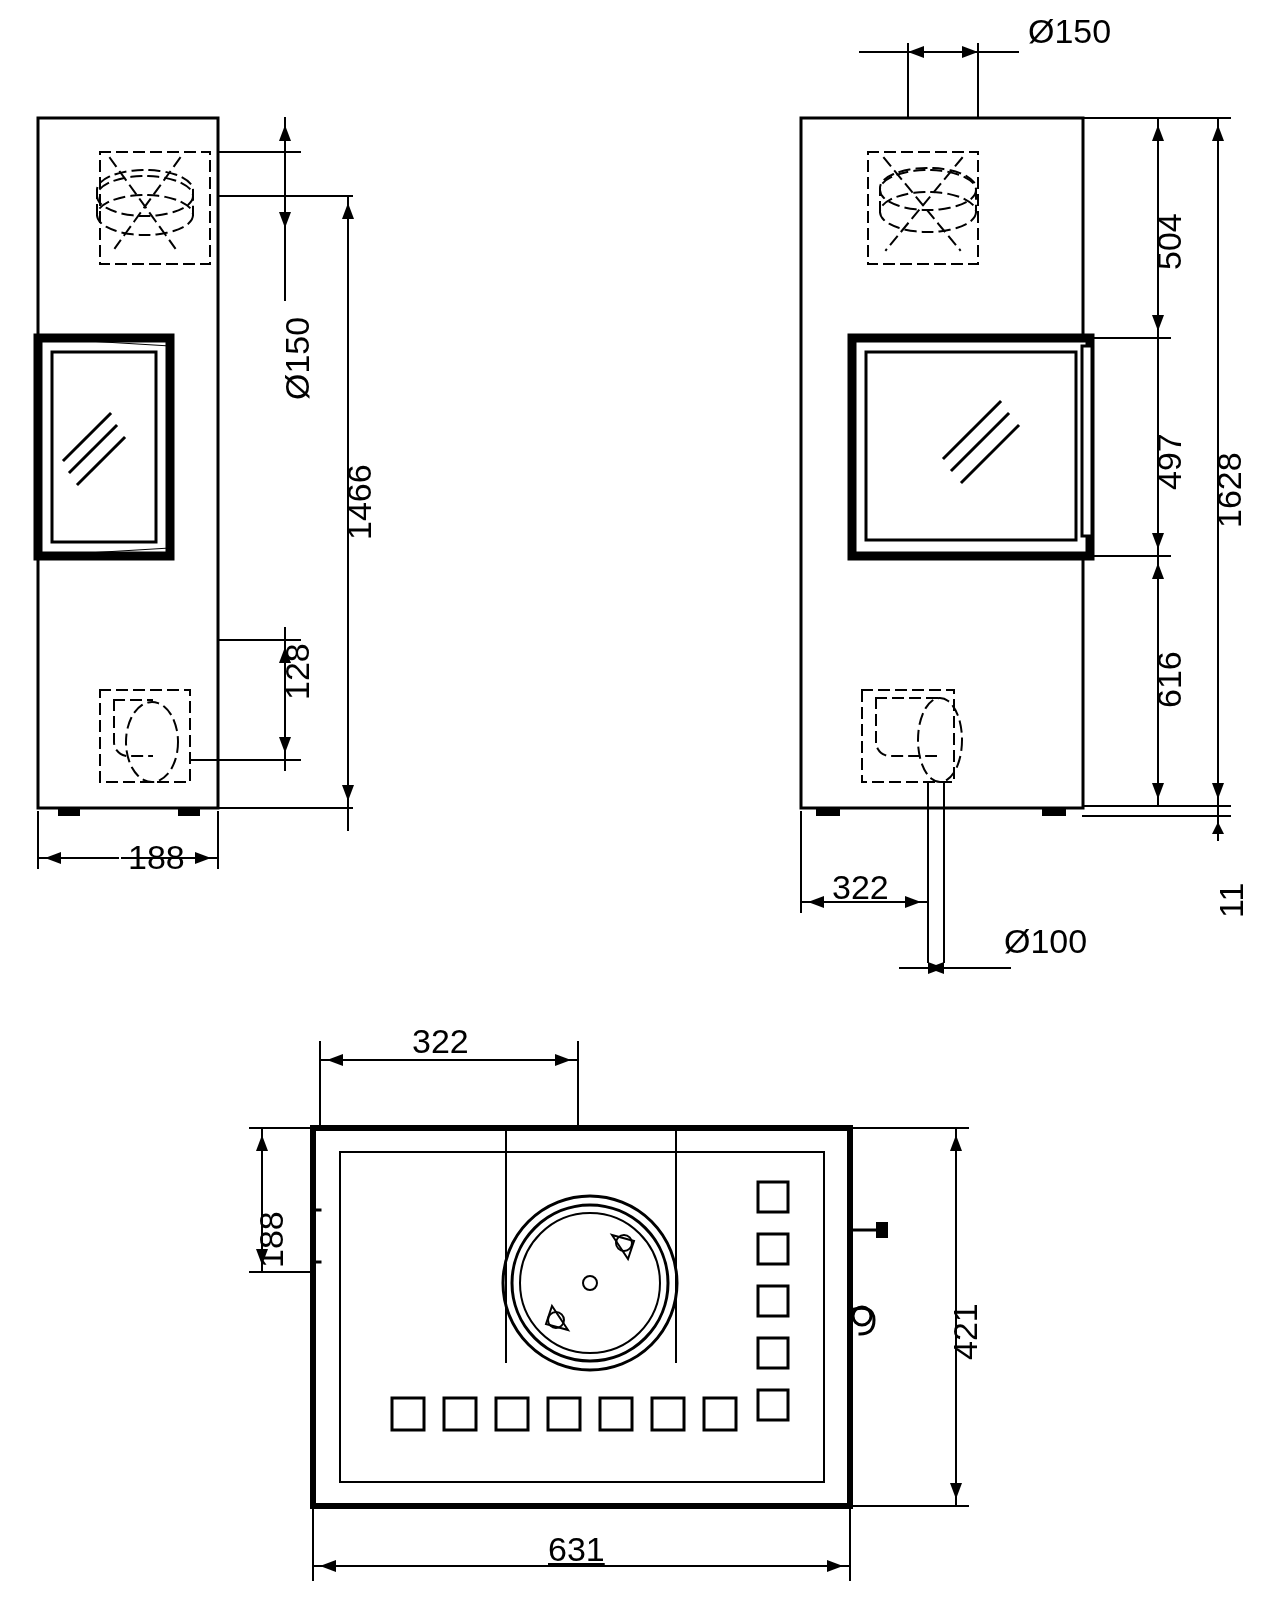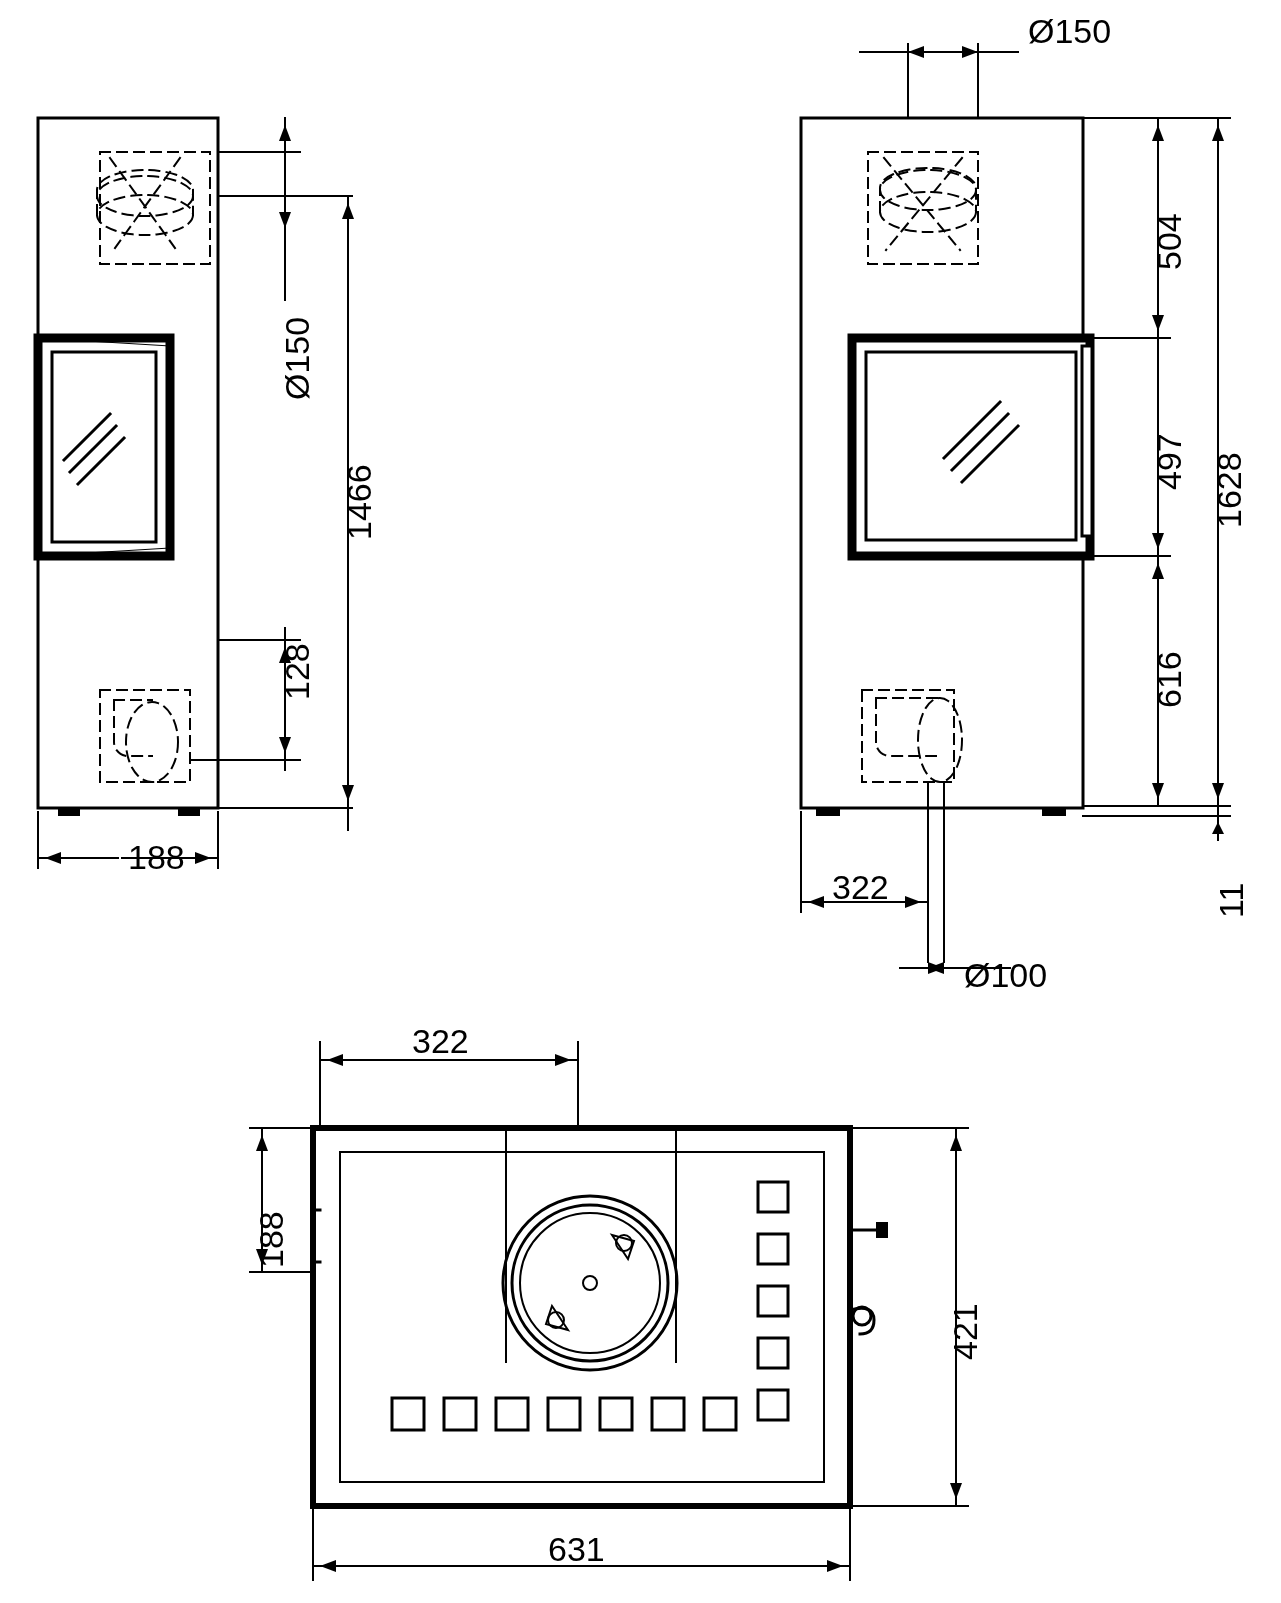--- a/index.html
+++ b/index.html
@@ -234,20 +234,20 @@
 <div class="lbl rot" style="left:278px;top:700px;">128</div>
 <div class="lbl" style="left:128px;top:838px;">188</div>
 
 <div class="lbl" style="left:1028px;top:12px;">Ø150</div>
 <div class="lbl rot" style="left:1150px;top:270px;">504</div>
 <div class="lbl rot" style="left:1150px;top:490px;">497</div>
 <div class="lbl rot" style="left:1150px;top:708px;">616</div>
 <div class="lbl rot" style="left:1210px;top:528px;">1628</div>
 <div class="lbl rot" style="left:1212px;top:918px;">11</div>
 <div class="lbl" style="left:832px;top:868px;">322</div>
-<div class="lbl" style="left:964px;top:922px;margin-top:34px;">Ø100</div>
+<div class="lbl" style="left:1004px;top:922px;">Ø100</div>
 
 <div class="lbl" style="left:412px;top:1022px;">322</div>
 <div class="lbl rot" style="left:252px;top:1268px;">188</div>
 <div class="lbl rot" style="left:946px;top:1360px;">421</div>
-<div class="lbl" style="left:548px;top:1530px;">631</div>
+<div class="lbl" style="left:548px;top:1530px;text-decoration:underline;">631</div>
 
 </div>
 
 </body></html>

